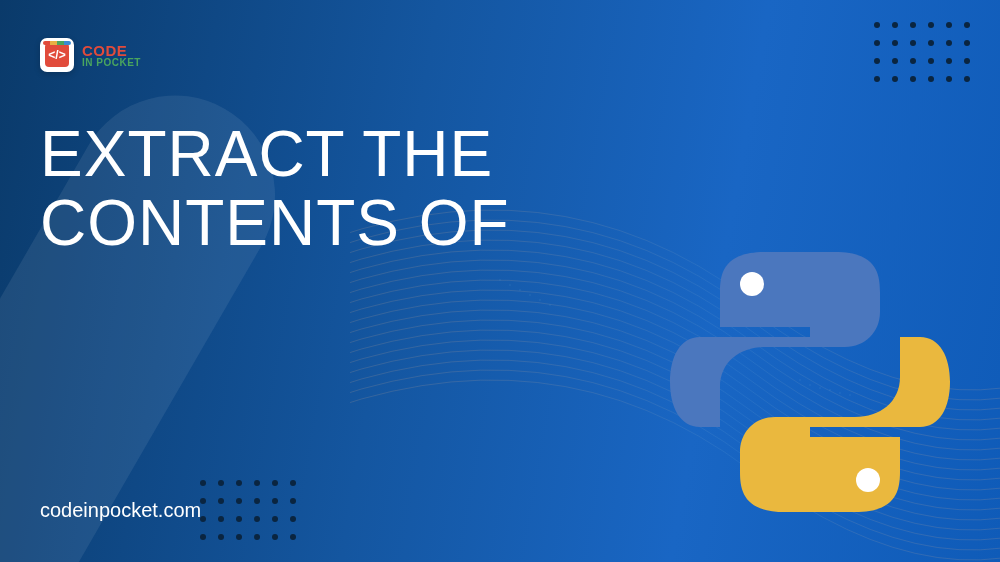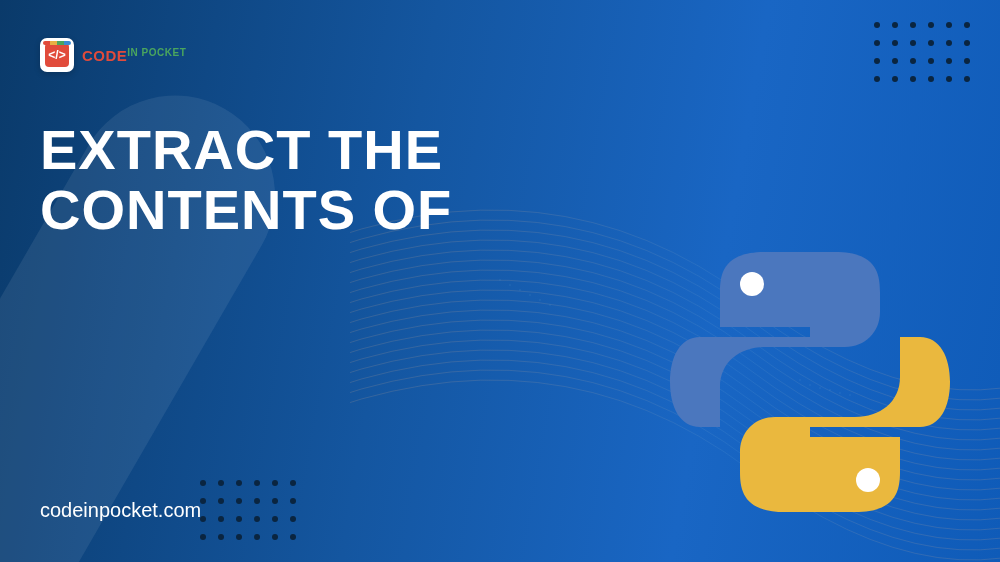--- a/index.html
+++ b/index.html
@@ -87,21 +87,21 @@
       position: absolute;
       top: 3px;
       left: 3px;
       right: 3px;
       height: 4px;
       border-radius: 2px;
       background: linear-gradient(90deg, #e14b3b 25%, #e8b042 25% 50%, #4aa55e 50% 75%, #3b8bd4 75%);
     }
     .logo-text {
       display: flex;
-      flex-direction: row;
+      flex-direction: column;
       line-height: 1;
     }
     .logo-text-top {
       color: #e14b3b;
       font-weight: 900;
       font-size: 15px;
       letter-spacing: 0.5px;
     }
     .logo-text-bottom {
       color: #4aa55e;
@@ -110,22 +110,22 @@
       letter-spacing: 0.5px;
     }
     .content {
       position: absolute;
       top: 120px;
       left: 40px;
       right: 40px;
       color: #fff;
     }
     .heading {
-      font-size: 56px;
-      font-weight: 700;
+      font-size: 64px;
+      font-weight: 400;
       line-height: 1.08;
       letter-spacing: 1px;
       margin-bottom: 8px;
       text-transform: uppercase;
     }
     .subheading {
       font-size: 17px;
       font-weight: 400;
       line-height: 1.4;
       max-width: 420px;

